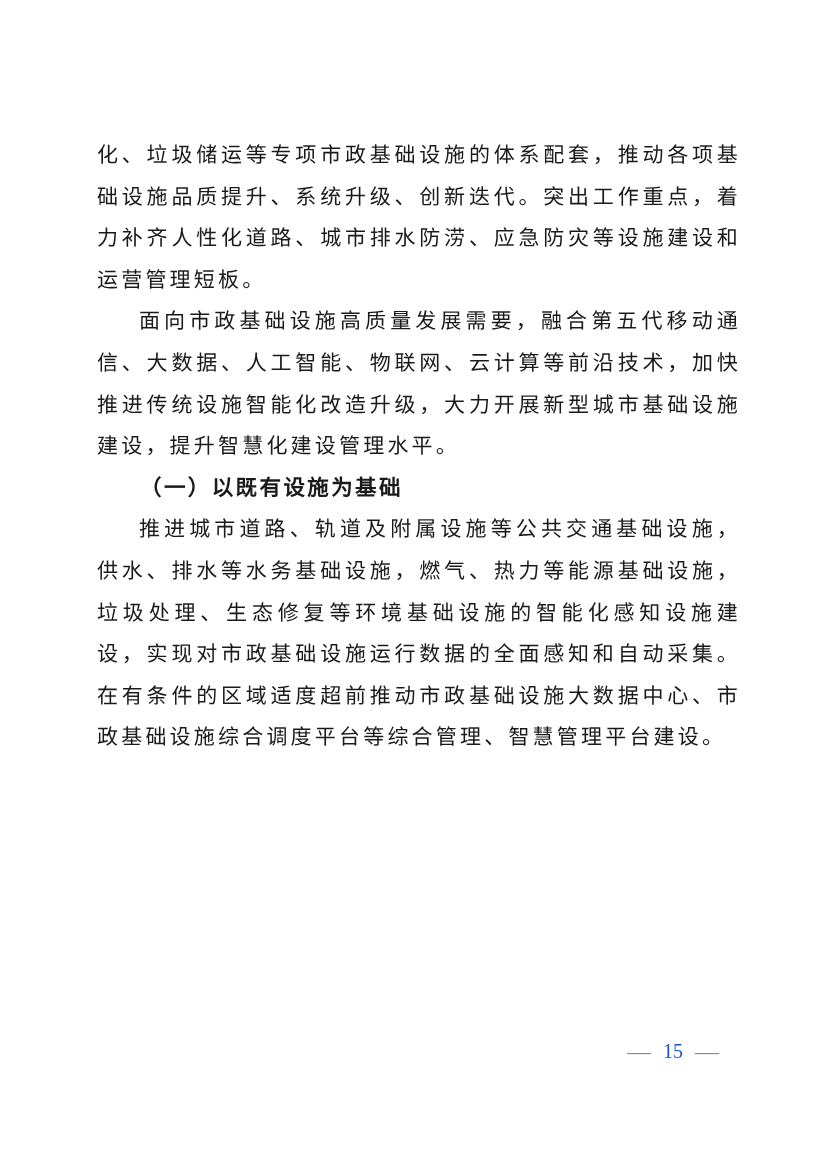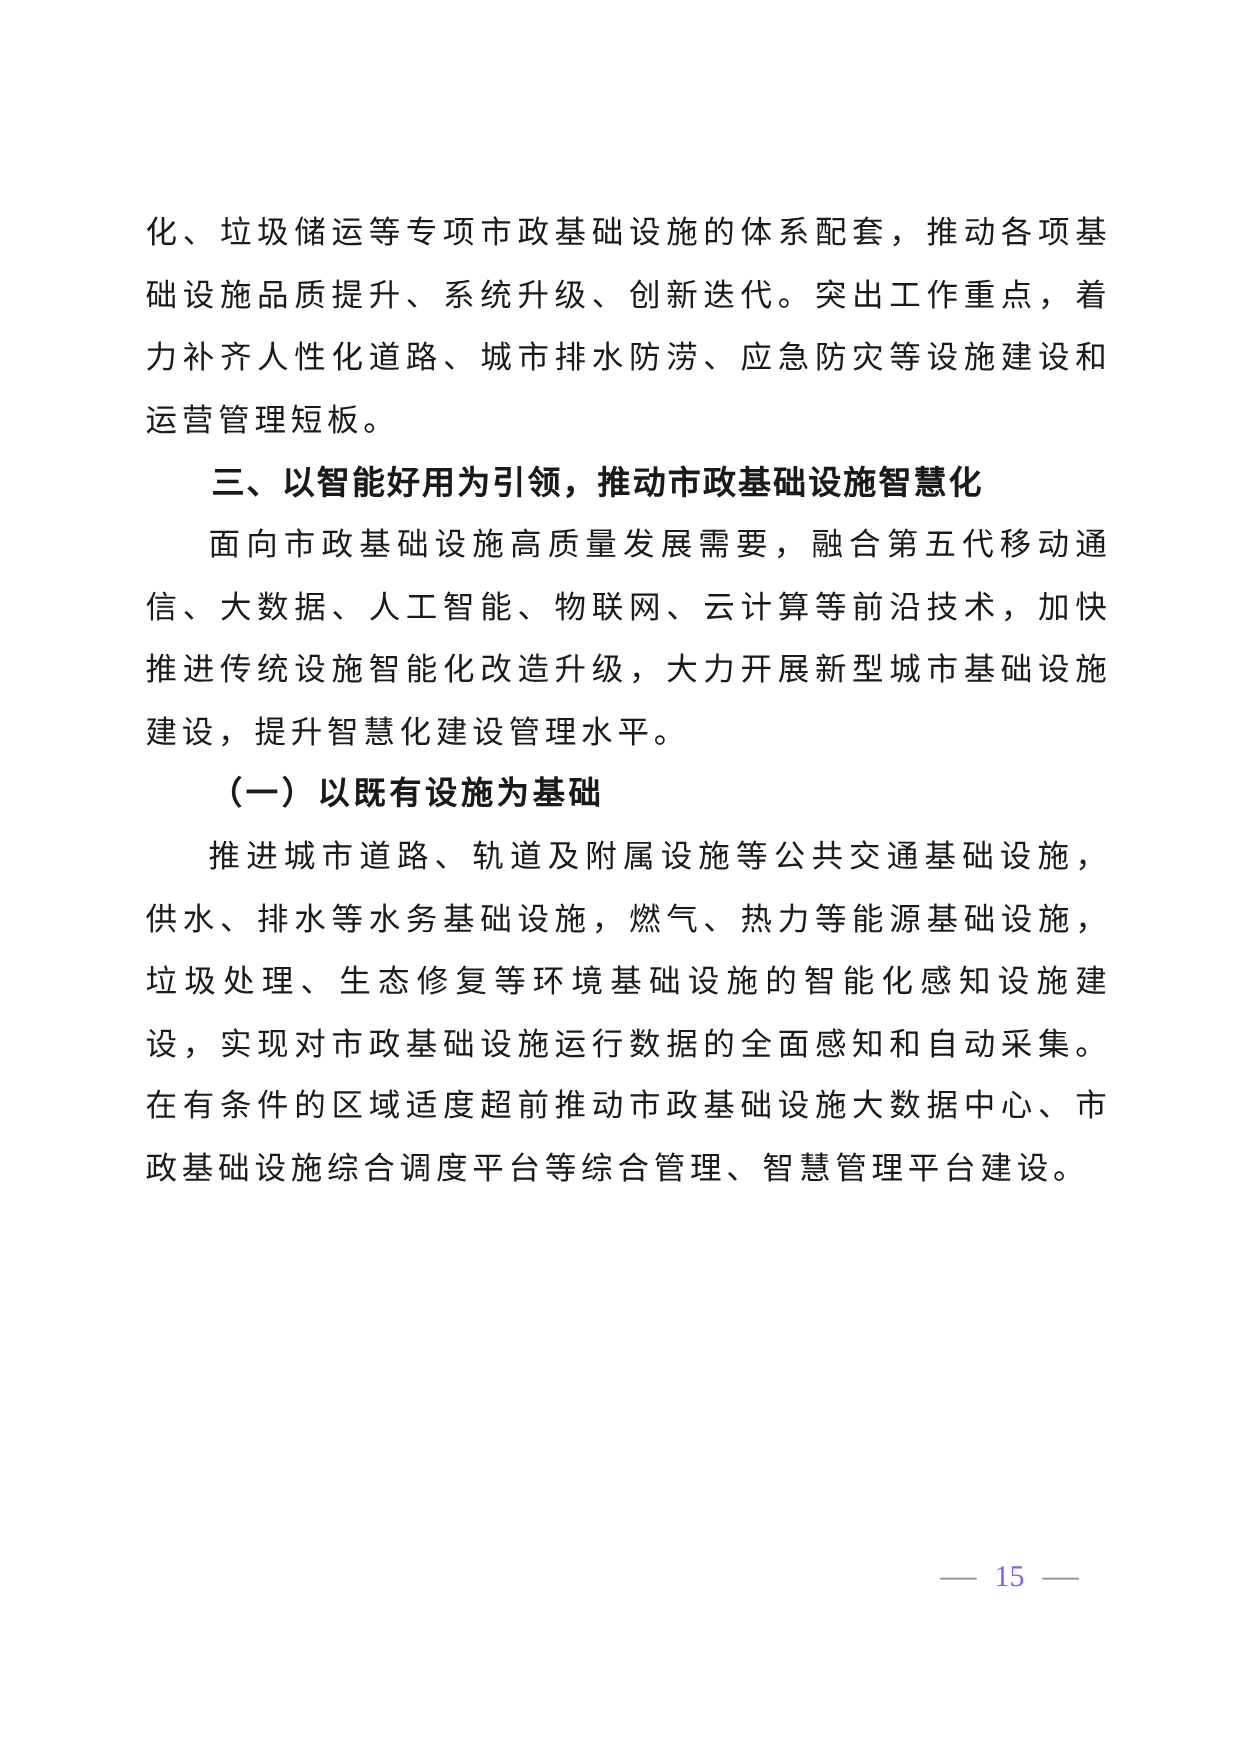--- a/index.html
+++ b/index.html
@@ -57,41 +57,40 @@
     left: 593px;
     width: 160px;
     height: 30px;
     display: flex;
     align-items: center;
     justify-content: center;
     gap: 12px;
   }
   .pagenum .num {
     font-size: 20px;
-    color: #8b5cf6;
+    color: #1d4ed8;
     font-family: "Liberation Serif", "DejaVu Serif", serif;
   }
   .pagenum .dash {
     color: #8c8c8c;
     font-size: 24px;
     line-height: 18px;
     font-family: "Liberation Serif", "DejaVu Serif", serif;
   }
 </style>
 </head>
 <body>
 
 <div class="page">
 
   <main class="text-block">
     <p class="body cont">化、垃圾储运等专项市政基础设施的体系配套，推动各项基础设施品质提升、系统升级、创新迭代。突出工作重点，着力补齐人性化道路、城市排水防涝、应急防灾等设施建设和运营管理短板。</p>
 
 
 
-    <h2 class="hei">三、以智能好用为引领，推动市政基础设施智慧化</h2>
 
     <p class="body">面向市政基础设施高质量发展需要，融合第五代移动通信、大数据、人工智能、物联网、云计算等前沿技术，加快推进传统设施智能化改造升级，大力开展新型城市基础设施建设，提升智慧化建设管理水平。</p>
 
     <h3 class="kai">（一）以既有设施为基础</h3>
 
     <p class="body">推进城市道路、轨道及附属设施等公共交通基础设施，供水、排水等水务基础设施，燃气、热力等能源基础设施，垃圾处理、生态修复等环境基础设施的智能化感知设施建设，实现对市政基础设施运行数据的全面感知和自动采集。在有条件的区域适度超前推动市政基础设施大数据中心、市政基础设施综合调度平台等综合管理、智慧管理平台建设。</p>
   </main>
 
   <footer class="pagenum">
     <span class="dash">—</span>

